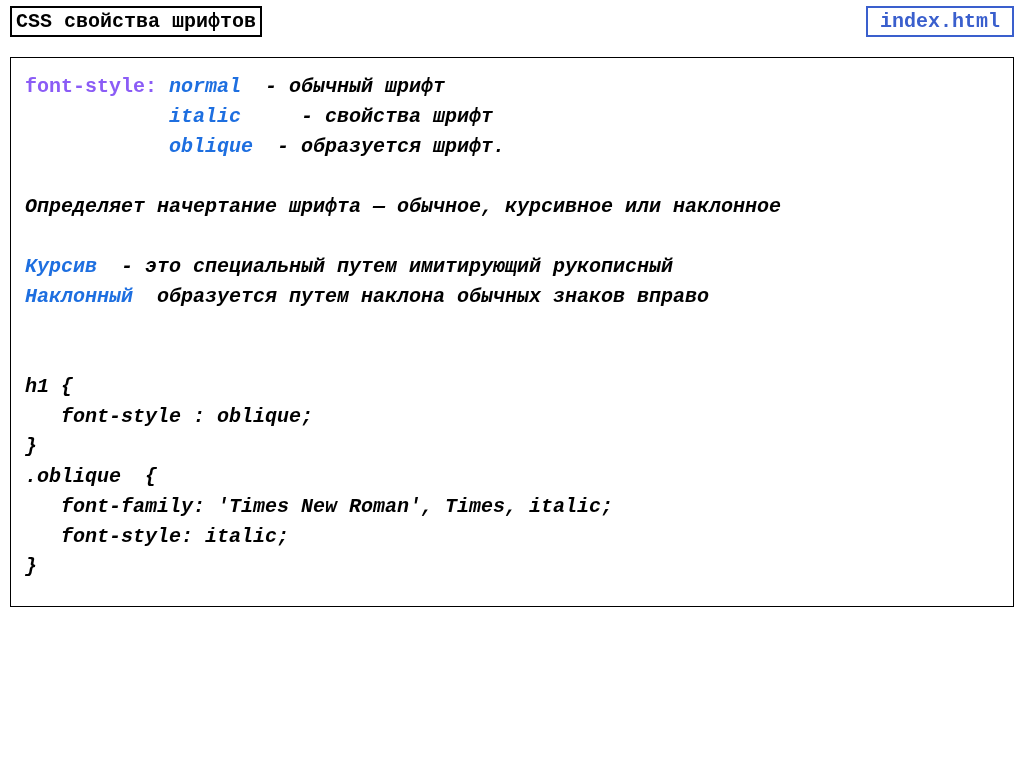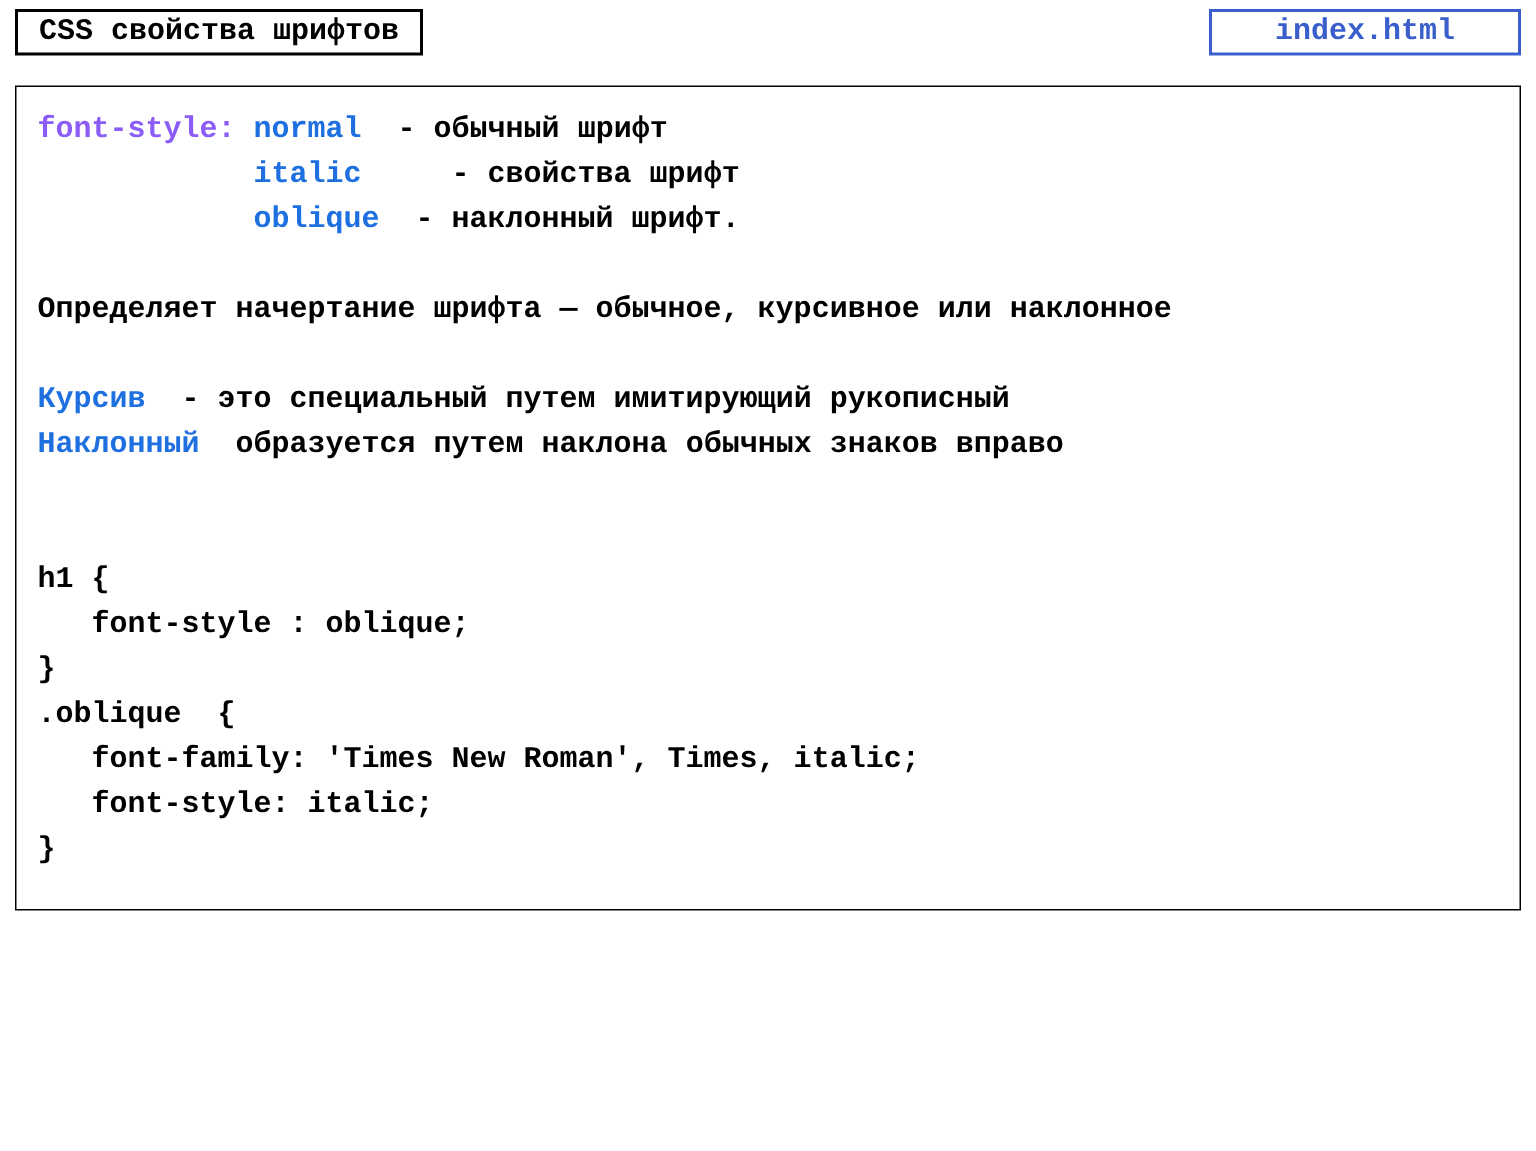--- a/index.html
+++ b/index.html
@@ -13,51 +13,51 @@
     height: 767px;
     overflow: hidden;
   }
   .header {
     display: flex;
     justify-content: space-between;
     padding: 6px 10px 0 10px;
   }
   .title-box {
     border: 2px solid #000;
-    padding: 2px 14px;
+    padding: 2px 4px;
     background: #fff;
   }
   .filename-box {
     border: 2px solid #3a5fcd;
     color: #3a5fcd;
-    padding: 2px 42px;
+    padding: 2px 12px;
     background: #fff;
   }
   .content-box {
     margin: 20px 10px 10px 10px;
     border: 1px solid #000;
     padding: 14px 14px 24px 14px;
     line-height: 1.5;
     white-space: pre;
   }
   .red { color: #8b5cf6; }
-  .blue { color: #1e6fe0; }
-  .black { color: #000; }
+  .blue { color: #1e6fe0; font-style: italic; }
+  .black { color: #000; font-style: italic; }
 </style>
 </head>
 <body>
 
 <div class="header">
   <div class="title-box">CSS свойства шрифтов</div>
   <div class="filename-box">index.html</div>
 </div>
 
 <div class="content-box"><span class="red">font-style:</span> <span class="blue">normal</span><span class="black">  - обычный шрифт</span>
 <span>            </span><span class="blue">italic</span><span class="black">     - свойства шрифт</span>
-<span>            </span><span class="blue">oblique</span><span class="black">  - наклонный шрифт.</span>
+<span>            </span><span class="blue">oblique</span><span class="black">  - образуется шрифт.</span>
 
 <span class="black">Определяет начертание шрифта — обычное, курсивное или наклонное</span>
 
 <span class="blue">Курсив</span><span class="black">  - это специальный путем имитирующий рукописный</span>
 <span class="blue">Наклонный</span><span class="black">  образуется путем наклона обычных знаков вправо</span>
 
 
 <span class="black">h1 {</span>
 <span class="black">   font-style : oblique;</span>
 <span class="black">}</span>

